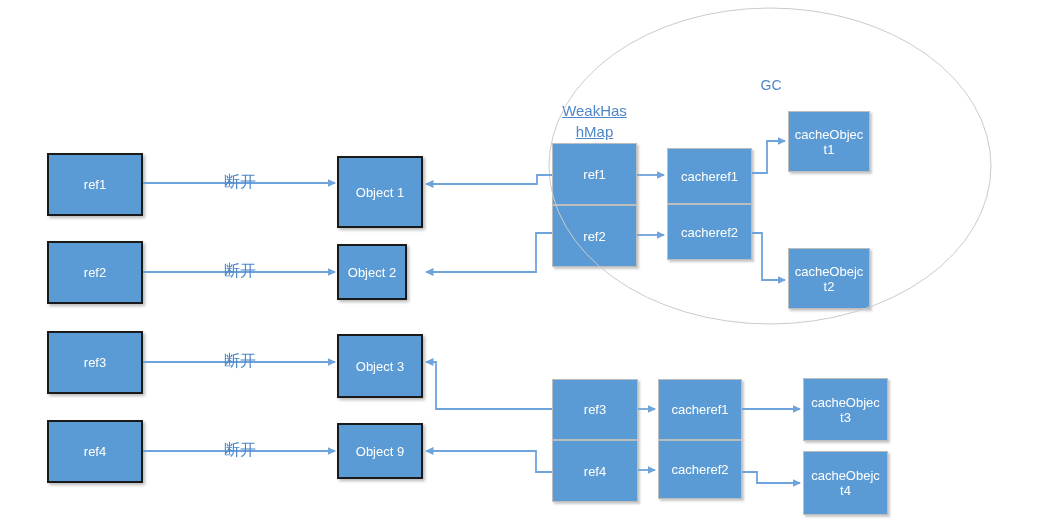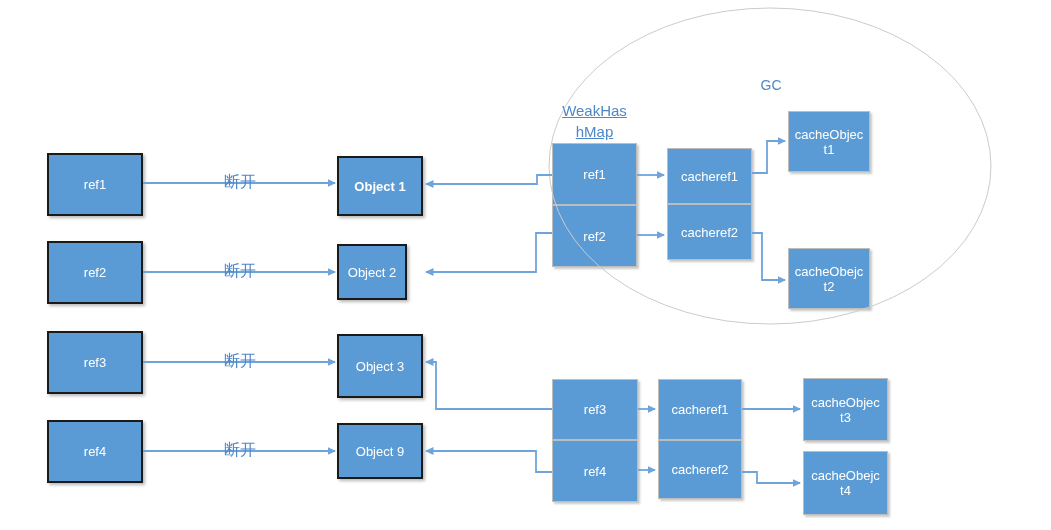--- a/index.html
+++ b/index.html
@@ -33,21 +33,21 @@
 </head>
 <body>
 
 <div id="canvas">
 
   <div class="box dark" style="left:47px;top:153px;width:96px;height:63px;">ref1</div>
   <div class="box dark" style="left:47px;top:241px;width:96px;height:63px;">ref2</div>
   <div class="box dark" style="left:47px;top:331px;width:96px;height:63px;">ref3</div>
   <div class="box dark" style="left:47px;top:420px;width:96px;height:63px;">ref4</div>
 
-  <div class="box dark" style="left:337px;top:156px;width:86px;height:60px;font-weight:bold;">Object 1</div>
+  <div class="box dark" style="left:337px;top:156px;width:86px;height:72px;">Object 1</div>
   <div class="box dark" style="left:337px;top:244px;width:70px;height:56px;">Object 2</div>
   <div class="box dark" style="left:337px;top:334px;width:86px;height:64px;">Object 3</div>
   <div class="box dark" style="left:337px;top:423px;width:86px;height:56px;">Object 9</div>
 
   <div class="box light" style="left:552px;top:143px;width:85px;height:62px;">ref1</div>
   <div class="box light" style="left:552px;top:205px;width:85px;height:62px;">ref2</div>
   <div class="box light" style="left:667px;top:148px;width:85px;height:56px;">cacheref1</div>
   <div class="box light" style="left:667px;top:204px;width:85px;height:56px;">cacheref2</div>
   <div class="box light" style="left:788px;top:111px;width:82px;height:61px;">cacheObjec
 t1</div>

